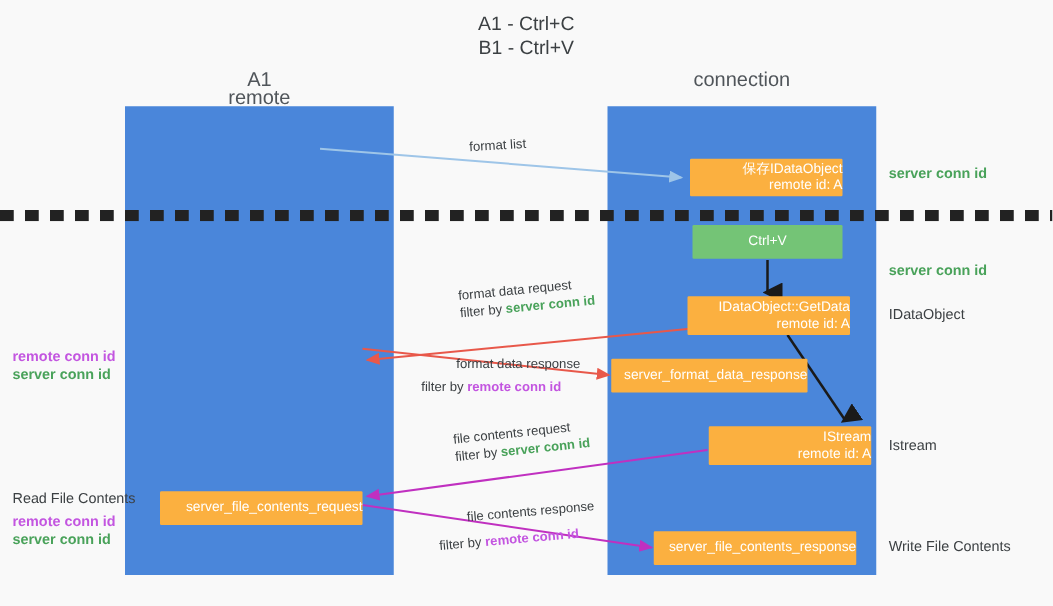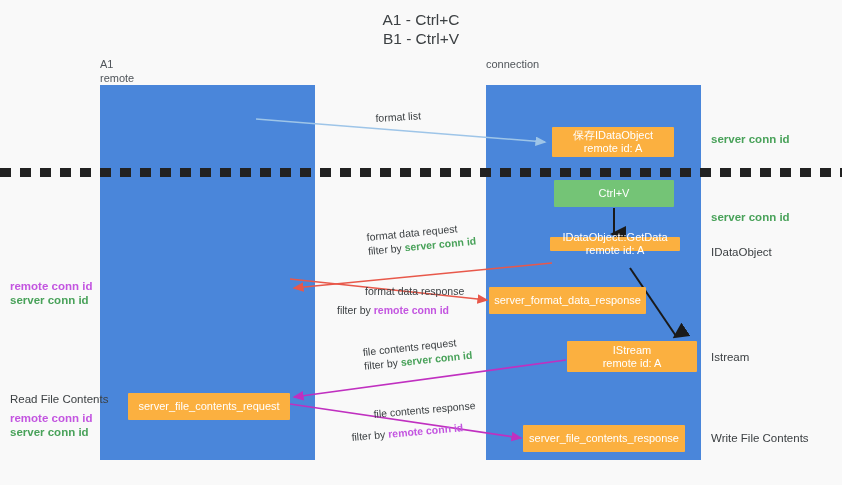--- a/index.html
+++ b/index.html
@@ -29,22 +29,22 @@
     top: 10px;
     width: 842px;
     text-align: center;
     font-size: 15.5px;
     line-height: 19px;
     color: #3c4043;
   }
   
   .lane-header {
     position: absolute;
-    text-align: left;
-    font-size: 11px;
+    text-align: center;
+    font-size: 16px;
     line-height: 13.5px;
     color: #50555a;
   }
   .lane-header .lh-name { display:block; }
   .lane-header .lh-sub { display:block; }
   
   .lane {
     position: absolute;
     background: #4a86da;
     top: 85px;
@@ -61,21 +61,21 @@
     flex-direction: column;
     align-items: center;
     justify-content: center;
     text-align: center;
     color: #ffffff;
     font-size: 11px;
     line-height: 13px;
     border-radius: 1px;
   }
   .node.green { background: #74c476; }
-  .node.orange { background: #fbb040; }
+  .node.orange { background: #fbb040; align-items: flex-end; }
   .node .l2 { display: block; }
 
   
   .annot {
     position: absolute;
     font-size: 11.5px;
     line-height: 14px;
   }
   .annot.plain { color: #3c4043; }
   .c-green { color: #49a25a; font-weight: bold; }
@@ -166,21 +166,21 @@
 
   <div class="node orange" style="left:552px; top:127px; width:122px; height:30px;">
     <span>保存IDataObject</span>
     <span class="l2">remote id: A</span>
   </div>
 
   <div class="node green" style="left:554px; top:180px; width:120px; height:27px;">
     <span>Ctrl+V</span>
   </div>
 
-  <div class="node orange" style="left:550px; top:237px; width:130px; height:14px;">
+  <div class="node orange" style="left:550px; top:237px; width:130px; height:31px;">
     <span>IDataObject::GetData</span>
     <span class="l2">remote id: A</span>
   </div>
 
 
   <div class="node orange" style="left:489px; top:287px; width:157px; height:27px;">
     <span>server_format_data_response</span>
   </div>
 
   <div class="node orange" style="left:567px; top:341px; width:130px; height:31px;">

